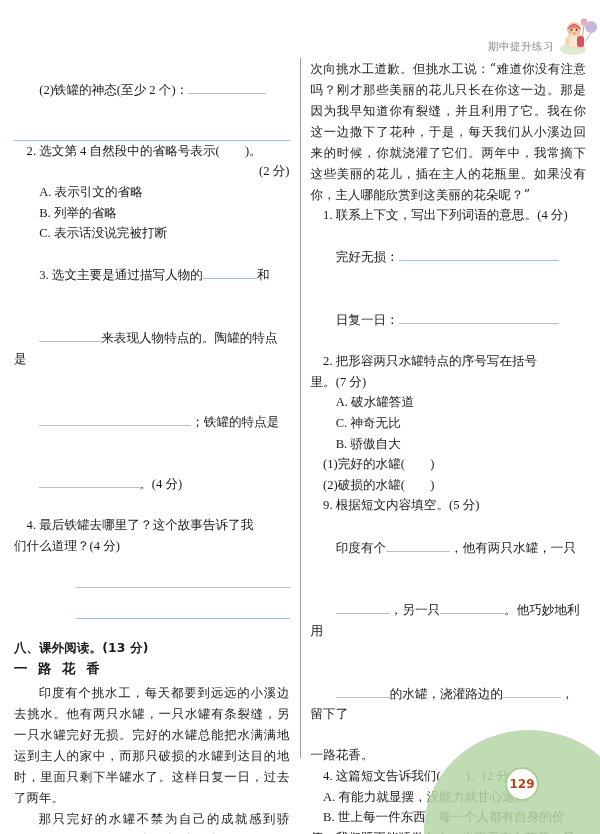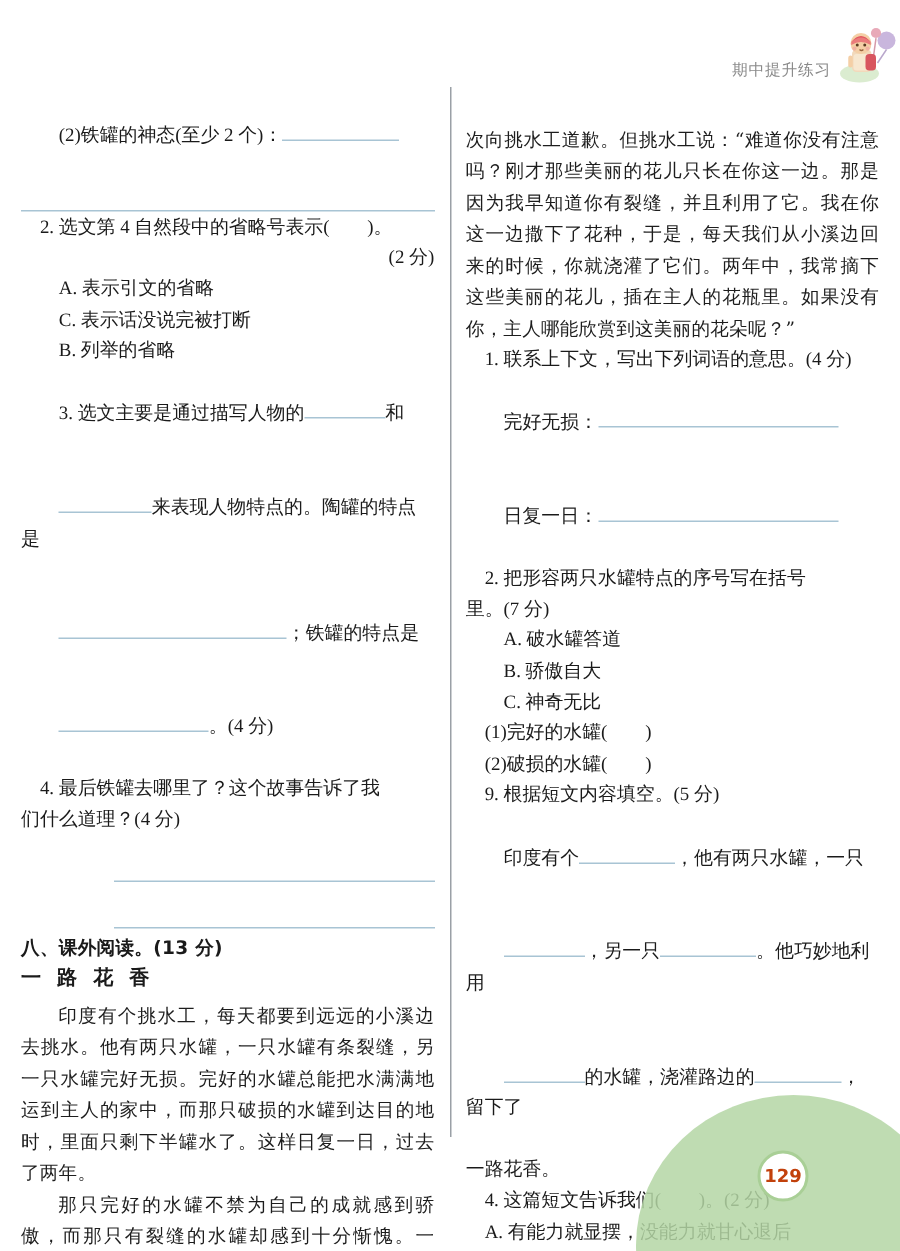--- a/index.html
+++ b/index.html
@@ -62,21 +62,21 @@
     position: relative;
   }
   .col-left { padding-right: 9px; }
   .divider {
     width: 0;
     border-left: 1px solid #9aa0a6;
     margin: 0 1px;
     align-self: stretch;
     height: 700px;
   }
-  .col-right { padding-left: 9px; margin-top: 24px; }
+  .col-right { padding-left: 9px; }
   .indent2 { text-indent: 2em; }
   .indent1 { text-indent: 1em; }
 
   
   .passage {
     font-family: "DejaVu Serif", serif;
     font-size: 12.4px;
     line-height: 21px;
     letter-spacing: .15px;
     text-align: justify;
@@ -115,21 +115,21 @@
     margin-left: 62px;
   }
 
   
   .section-heading {
     font-family: "DejaVu Sans", sans-serif;
     font-weight: bold;
     font-size: 12.4px;
     line-height: 19px;
     letter-spacing: .2px;
-    margin-top: 3px;
+    margin-top: 19px;
     white-space: pre-wrap;
   }
   .article-title {
     text-align: left;
     font-family: "DejaVu Sans", sans-serif;
     font-weight: bold;
     font-size: 13.4px;
     letter-spacing: 3px;
     line-height: 22px;
     margin: 1px 0 2px 0;
@@ -199,22 +199,22 @@
     <div class="col col-left">
 
       <div class="q-line indent1">
         <span>(2)铁罐的神态(至少 2 个)：</span><span class="blank" style="width:78px"></span>
       </div>
       <div class="rule-full"></div>
 
       <div class="q-line indent1">2. 选文第 4 自然段中的省略号表示(        )。</div>
       <div class="q-line right-align">(2 分)</div>
       <div class="choice">A. 表示引文的省略</div>
+      <div class="choice">B. 列举的省略</div>
       <div class="choice">C. 表示话没说完被打断</div>
-      <div class="choice">B. 列举的省略</div>
 
       <div class="q-line indent1">
         <span>3. 选文主要是通过描写人物的</span><span class="blank" style="width:54px"></span><span>和</span>
       </div>
       <div class="q-line">
         <span class="blank" style="width:62px"></span><span>来表现人物特点的。陶罐的特点是</span>
       </div>
       <div class="q-line">
         <span class="blank" style="width:152px"></span><span>；铁罐的特点是</span>
       </div>
@@ -245,22 +245,22 @@
       <div class="q-line indent1">
         <span>完好无损：</span><span class="blank" style="width:160px"></span>
       </div>
       <div class="q-line indent1">
         <span>日复一日：</span><span class="blank" style="width:160px"></span>
       </div>
 
       <div class="q-line indent1">2. 把形容两只水罐特点的序号写在括号</div>
       <div class="q-line">里。(7 分)</div>
       <div class="choice">A. 破水罐答道</div>
+      <div class="choice">C. 神奇无比</div>
       <div class="choice">B. 骄傲自大</div>
-      <div class="choice">C. 神奇无比</div>
       <div class="q-line indent1">(1)完好的水罐(        )</div>
       <div class="q-line indent1">(2)破损的水罐(        )</div>
 
       <div class="q-line indent1">9. 根据短文内容填空。(5 分)</div>
       <div class="q-line indent1">
         <span>印度有个</span><span class="blank" style="width:64px"></span><span>，他有两只水罐，一只</span>
       </div>
       <div class="q-line">
         <span class="blank" style="width:54px"></span><span>，另一只</span><span class="blank" style="width:64px"></span><span>。他巧妙地利用</span>
       </div>

